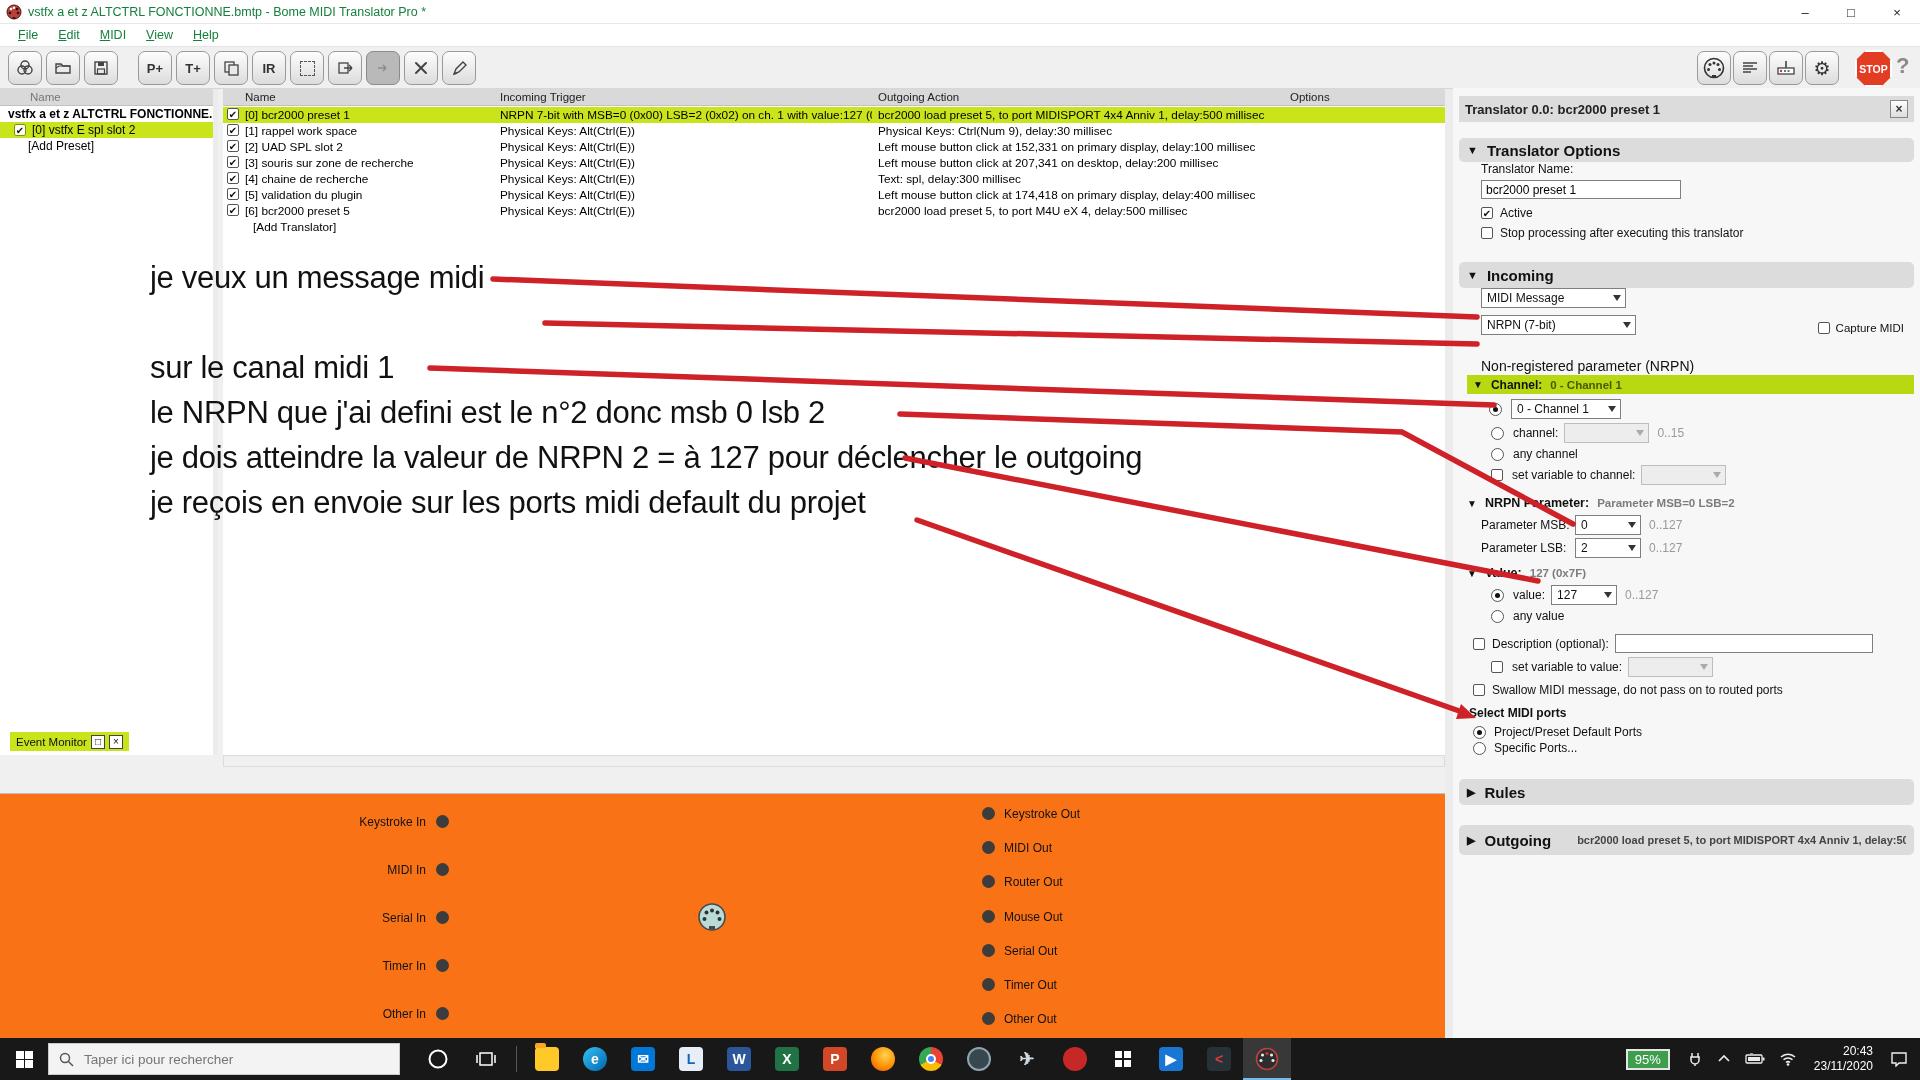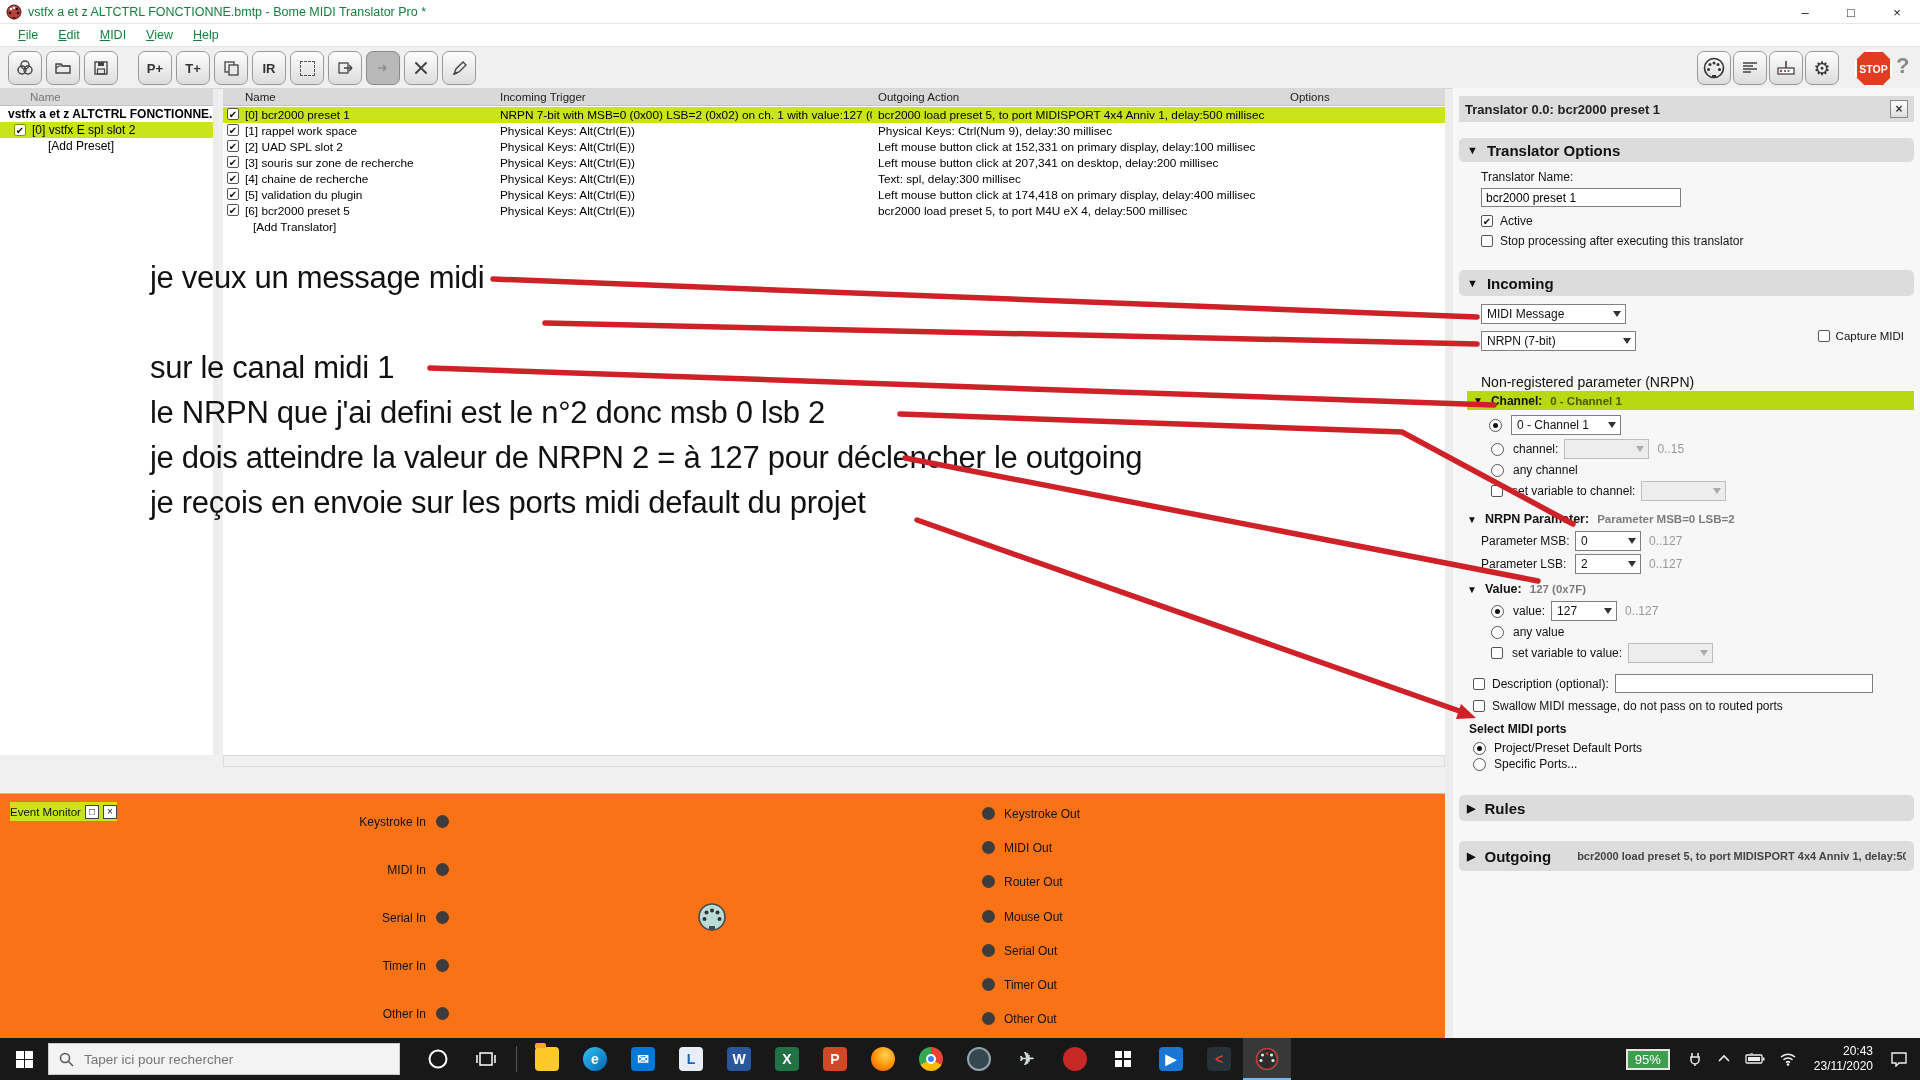--- a/index.html
+++ b/index.html
@@ -49,40 +49,40 @@
   .arrows{position:absolute;left:0;top:0;z-index:40;pointer-events:none;}
 
   
   .inspector{position:absolute;left:1453px;top:88px;width:467px;height:950px;background:#f7f7f7;padding:4px 6px 0 6px;z-index:10;}
   .insp-titlebar{margin-top:4px;height:26px;background:#dcdcdc;display:flex;align-items:center;padding:0 6px;font-size:13px;font-weight:bold;color:#222;}
   .insp-close{margin-left:auto;width:18px;height:18px;border:1px solid #888;background:linear-gradient(#fff,#ddd);display:flex;align-items:center;justify-content:center;font-size:12px;color:#333;}
   .sec{margin-top:16px;}
   .sec-head{height:24px;background:#dcdcdc;border-radius:5px;display:flex;align-items:center;padding:0 8px;font-size:15px;font-weight:bold;color:#111;}
   .sec-head .tri{font-size:11px;margin-right:9px;color:#111;}
   .sec-head .summ{font-size:11px;font-weight:bold;color:#555;margin-left:26px;white-space:nowrap;overflow:hidden;}
-  .sec-body{padding:8px 4px 8px 22px;font-size:12px;color:#111;position:relative;}
+  .sec-body{padding:0 4px 8px 22px;font-size:12px;color:#111;position:relative;}
   .frow{display:flex;align-items:center;white-space:nowrap;}
   .combo{position:relative;height:20px;border:1px solid #7f7f7f;background:#fff;font-size:12px;padding:2px 18px 0 5px;}
   .combo .ar{position:absolute;right:4px;top:6px;width:0;height:0;border-left:4px solid transparent;border-right:4px solid transparent;border-top:6px solid #333;}
   .combo.dis{background:#ededed;border-color:#bdbdbd;color:#999;}
   .combo.dis .ar{border-top-color:#aaa;}
   .radio{width:13px;height:13px;border:1px solid #555;border-radius:50%;background:#fff;position:relative;flex:0 0 auto;}
   .radio.on::after{content:"";position:absolute;left:3px;top:3px;width:5px;height:5px;border-radius:50%;background:#111;}
   .range{color:#999;margin-left:8px;}
   .greenbar{height:19px;background:#b8d911;display:flex;align-items:center;font-size:12px;font-weight:bold;padding:0 6px;margin-left:-14px;width:447px;}
   .greenbar .tri{font-size:10px;margin-right:8px;}
   .greenbar .summ{color:#4c5a00;margin-left:8px;font-size:11.5px;}
   .subhead{display:flex;align-items:center;font-weight:bold;font-size:12.5px;margin-left:-14px;}
   .subhead .tri{font-size:10px;margin-right:8px;}
   .subhead .summ{color:#7c7c7c;margin-left:8px;font-size:11.5px;}
   .lab{margin-right:6px;}
   .textin{height:19px;border:1px solid #7f7f7f;background:#fff;font-size:12px;padding:0 4px;}
 
   
-  .em-tab{position:absolute;left:10px;top:802px;height:19px;background:#c9e41a;display:flex;align-items:center;padding:0 0;font-size:11.5px;color:#111;z-index:5;}
+  .em-tab{position:absolute;left:10px;top:732px;height:19px;background:#c9e41a;display:flex;align-items:center;padding:0 6px;font-size:11.5px;color:#111;z-index:5;}
   .em-btn{width:14px;height:14px;border:1px solid #444;background:#fff;display:flex;align-items:center;justify-content:center;font-size:10px;margin-left:4px;}
   .em-panel{position:absolute;left:0;top:793px;width:1445px;height:292px;background:#f97316;border-top:1px solid #bfbfbf;}
   .em-label{position:absolute;font-size:12px;color:#111;white-space:nowrap;}
   .em-dot{position:absolute;width:13px;height:13px;border-radius:50%;background:#3c3c3c;}
 
   
   .taskbar{position:absolute;left:0;top:1038px;width:1920px;height:42px;background:#181818;display:flex;align-items:center;z-index:60;}
   .tb-start{width:48px;height:42px;display:flex;align-items:center;justify-content:center;}
   .tb-search{width:352px;height:32px;background:#f3f3f3;border:1px solid #c9c9c9;display:flex;align-items:center;padding:0 10px;}
   .tb-search input{border:none;background:transparent;outline:none;font-size:13.5px;color:#333;width:290px;margin-left:8px;}
@@ -226,21 +226,21 @@
     <div class="col-head" style="padding-left:30px">
         <span>Name</span>
       </div>
     <div class="lp-row" style="font-weight:bold;padding-left:8px">
         <span>vstfx a et z ALTCTRL FONCTIONNE....</span>
       </div>
     <div class="lp-row hl" style="padding-left:14px">
       <span class="cbx green">✔</span>
       <span style="margin-left:6px">[0] vstfx E spl slot 2</span>
     </div>
-    <div class="lp-row" style="padding-left:48px">
+    <div class="lp-row" style="padding-left:28px">
         <span>[Add Preset]</span>
       </div>
   </div>
 
   <div class="table-area">
     <div class="thead">
       <span style="left:22px">Name</span>
       <span style="left:277px">Incoming Trigger</span>
       <span style="left:655px">Outgoing Action</span>
       <span style="left:1067px">Options</span>
@@ -406,32 +406,32 @@
         <div class="frow" style="margin-top:5px;margin-left:10px">
           <span class="radio on"></span>
           <span class="lab" style="margin-left:9px">value:</span>
           <div class="combo" style="width:66px"><span>127</span><span class="ar"></span></div>
           <span class="range">0..127</span>
         </div>
         <div class="frow" style="margin-top:4px;margin-left:10px">
           <span class="radio"></span>
           <span style="margin-left:9px">any value</span>
         </div>
+        <div class="frow" style="margin-top:11px;margin-left:-8px">
+          <span class="cbx"></span>
+          <span class="lab" style="margin-left:7px">Description (optional):</span>
+          <input class="textin" style="width: 258px;">
+        </div>
+
         <div class="frow" style="margin-top:4px;margin-left:10px">
           <span class="cbx"></span>
           <span class="lab" style="margin-left:9px">set variable to value:</span>
           <div class="combo dis" style="width:85px">
               <span class="ar"></span>
             </div>
-        </div>
-
-        <div class="frow" style="margin-top:11px;margin-left:-8px">
-          <span class="cbx"></span>
-          <span class="lab" style="margin-left:7px">Description (optional):</span>
-          <input class="textin" style="width: 258px;">
         </div>
         <div class="frow" style="margin-top:6px;margin-left:-8px">
           <span class="cbx"></span>
           <span style="margin-left:7px">Swallow MIDI message, do not pass on to routed ports</span>
         </div>
         <div style="font-weight:bold;margin-top:9px;margin-left:-12px;height:15px">Select MIDI ports</div>
         <div class="frow" style="margin-top:4px;margin-left:-8px">
           <span class="radio on"></span>
           <span style="margin-left:8px">Project/Preset Default Ports</span>
         </div>

